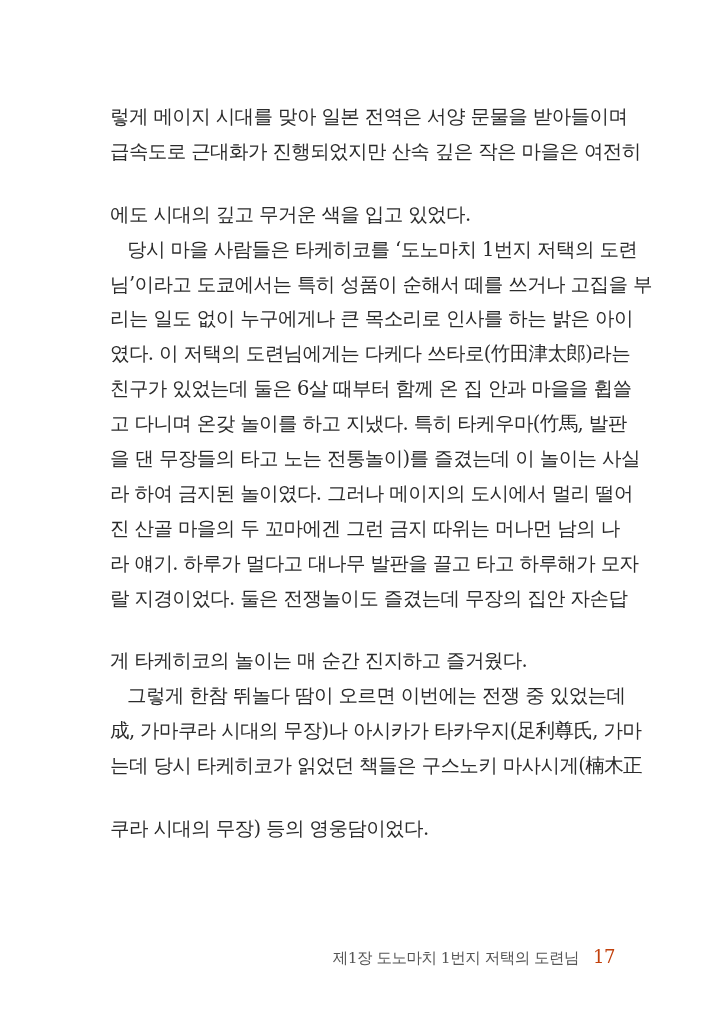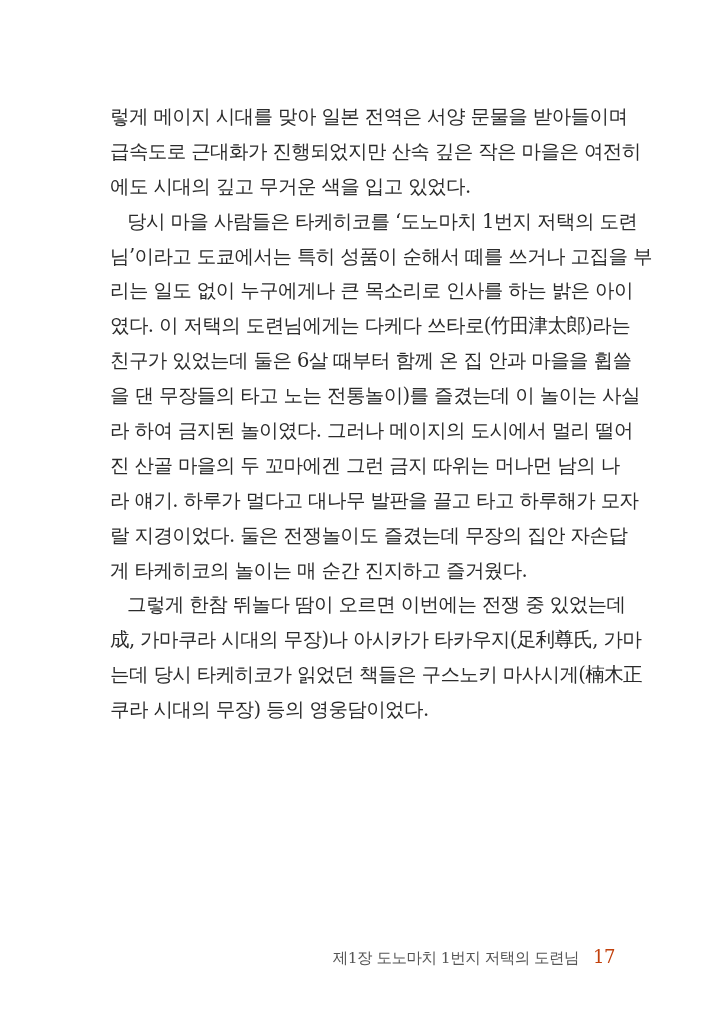--- a/index.html
+++ b/index.html
@@ -12,21 +12,21 @@
   .page { position: absolute; left: 0; top: 0; width: 721px; height: 1024px; }
   .body-text {
     position: absolute; left: 110px; top: 100px; width: 506px;
   }
   .line {
     height: 34.9px; line-height: 34.9px;
     font-size: 19.5px; white-space: nowrap;
     text-align: justify; text-align-last: justify;
     letter-spacing: -0.6px;
   }
-  .line.last { text-align-last: left; }
+  .line.last { text-align-last: left; margin-top: 28px; }
   .line.indent { padding-left: 17px; }
   .footer {
     position: absolute; top: 946px; right: 106px;
     font-size: 15.5px; color: #555; white-space: nowrap;
     letter-spacing: -0.5px;
   }
   .page-num { color: #c2410c; font-size: 18px; margin-left: 14px; }
 </style>
 </head>
 <body>
@@ -36,20 +36,21 @@
 
     <div class="line">렇게 메이지 시대를 맞아 일본 전역은 서양 문물을 받아들이며</div>
     <div class="line">급속도로 근대화가 진행되었지만 산속 깊은 작은 마을은 여전히</div>
     <div class="line last">에도 시대의 깊고 무거운 색을 입고 있었다.</div>
 
     <div class="line indent">당시 마을 사람들은 타케히코를 ‘도노마치 1번지 저택의 도련</div>
     <div class="line">님’이라고 도쿄에서는 특히 성품이 순해서 떼를 쓰거나 고집을 부</div>
     <div class="line">리는 일도 없이 누구에게나 큰 목소리로 인사를 하는 밝은 아이</div>
     <div class="line">였다. 이 저택의 도련님에게는 다케다 쓰타로(竹田津太郎)라는</div>
     <div class="line">친구가 있었는데 둘은 6살 때부터 함께 온 집 안과 마을을 휩쓸</div>
+    <div class="line">고 다니며 온갖 놀이를 하고 지냈다. 특히 타케우마(竹馬, 발판</div>
     <div class="line">을 댄 무장들의 타고 노는 전통놀이)를 즐겼는데 이 놀이는 사실</div>
     <div class="line">라 하여 금지된 놀이였다. 그러나 메이지의 도시에서 멀리 떨어</div>
     <div class="line">진 산골 마을의 두 꼬마에겐 그런 금지 따위는 머나먼 남의 나</div>
     <div class="line">라 얘기. 하루가 멀다고 대나무 발판을 끌고 타고 하루해가 모자</div>
     <div class="line">랄 지경이었다. 둘은 전쟁놀이도 즐겼는데 무장의 집안 자손답</div>
     <div class="line last">게 타케히코의 놀이는 매 순간 진지하고 즐거웠다.</div>
 
     <div class="line indent">그렇게 한참 뛰놀다 땀이 오르면 이번에는 전쟁 중 있었는데</div>
     <div class="line">成, 가마쿠라 시대의 무장)나 아시카가 타카우지(足利尊氏, 가마</div>
     <div class="line">는데 당시 타케히코가 읽었던 책들은 구스노키 마사시게(楠木正</div>

